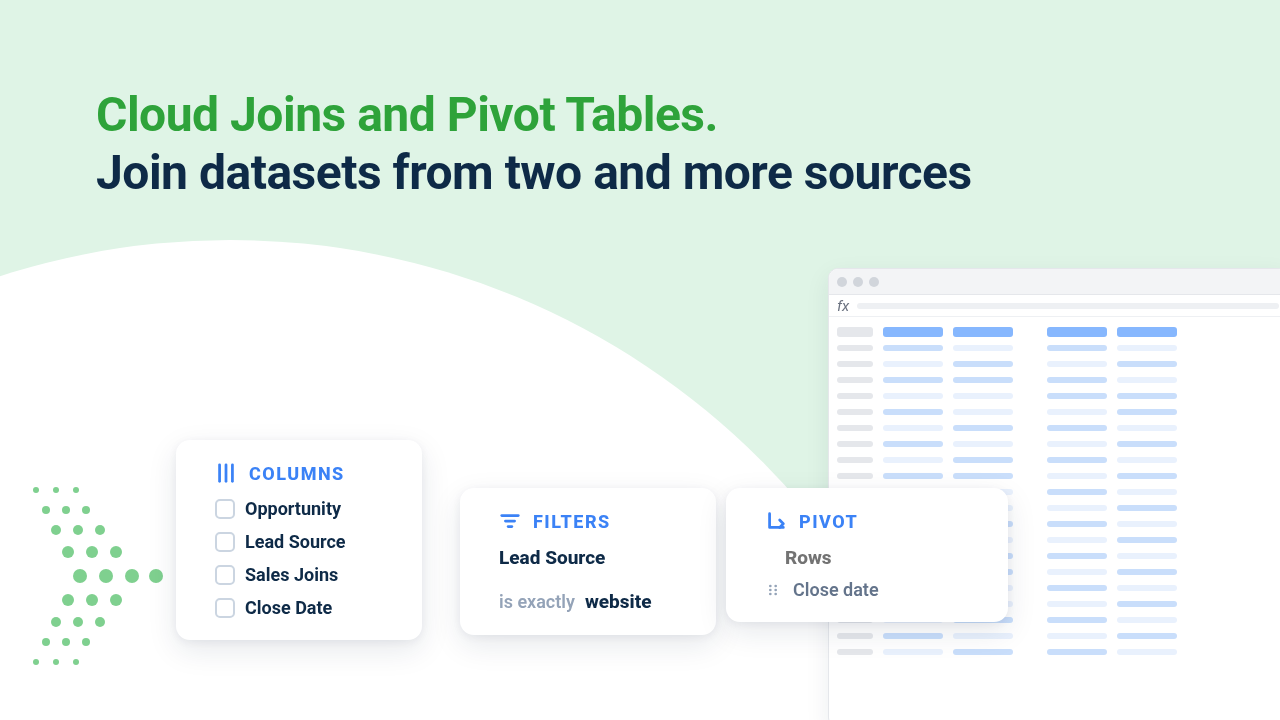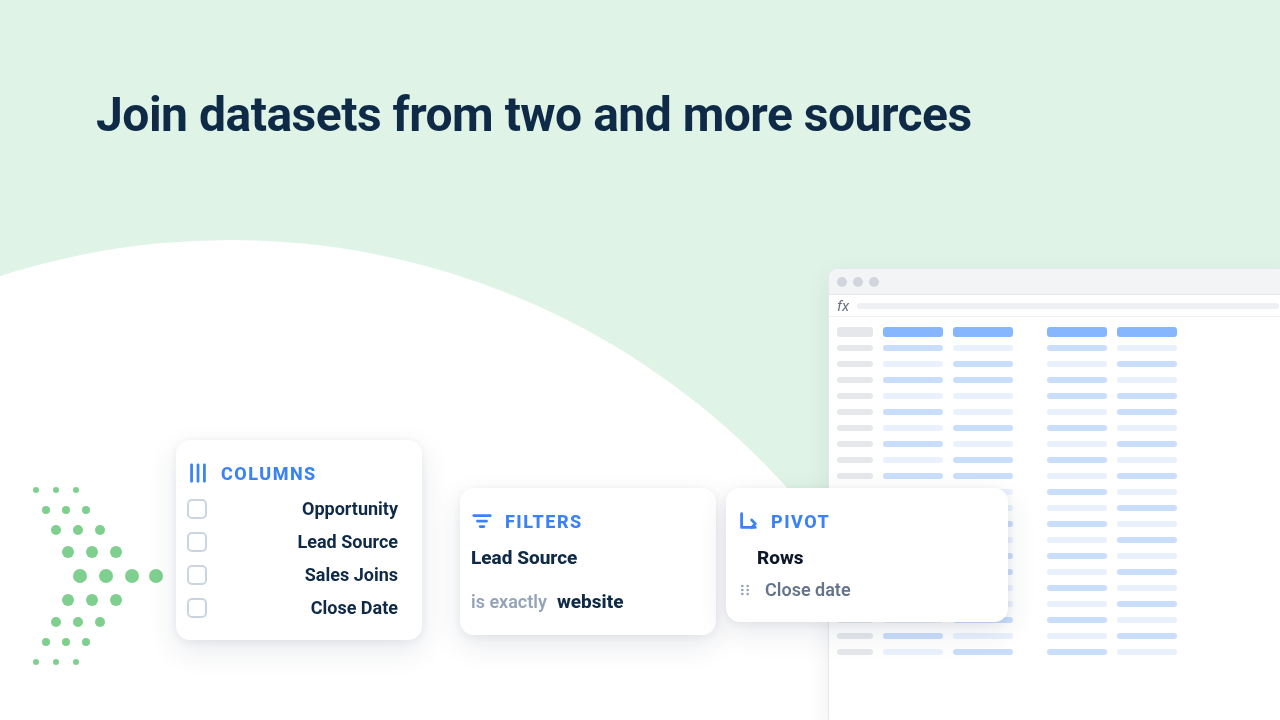--- a/index.html
+++ b/index.html
@@ -36,56 +36,56 @@
 
   
   .dots { position: absolute; left: 16px; top: 480px; }
 
   
   .card {
     position: absolute;
     background: #ffffff;
     border-radius: 14px;
     box-shadow: 0 10px 30px rgba(16, 42, 67, 0.10), 0 2px 8px rgba(16,42,67,0.06);
-    padding: 22px 24px 22px 11px;
+    padding: 22px 24px 22px 39px;
   }
   .card-header {
     display: flex;
     align-items: center;
     gap: 12px;
     margin-bottom: 14px;
   }
   .card-title {
     color: #3b82f6;
     font-weight: 800;
     letter-spacing: 1.5px;
     font-size: 18px;
   }
   .icon { display: inline-flex; }
   .icon svg { display: block; }
 
   
   .columns-card { left: 176px; top: 440px; width: 246px; }
   .col-list { display: flex; flex-direction: column; gap: 12px; margin-top: 6px; }
-  .col-item { display: flex; align-items: center; gap: 32px; justify-content: space-between; }
+  .col-item { display: flex; align-items: center; gap: 10px; }
   .checkbox {
     width: 20px; height: 20px; border: 2px solid #cbd5e1; border-radius: 5px; background: #fff;
   }
   .col-label { color: #0e2a47; font-weight: 700; font-size: 18px; }
 
   
   .filters-card { left: 460px; top: 488px; width: 256px; }
   .filter-field { color: #0e2a47; font-weight: 800; font-size: 19px; margin-top: 6px; }
   .filter-line { display: flex; align-items: baseline; gap: 10px; margin-top: 21px; }
   .filter-op { color: #94a3b8; font-weight: 600; font-size: 18px; }
   .filter-val { color: #0e2a47; font-weight: 800; font-size: 19px; }
 
   
   .pivot-card { left: 726px; top: 488px; width: 282px; }
-  .pivot-section { color: #0f172a; font-weight: 800; font-size: 19px; margin-left: 20px; }
+  .pivot-section { color: #737373; font-weight: 800; font-size: 19px; margin-left: 20px; }
   .pivot-row { display: flex; align-items: center; gap: 12px; margin-top: 10px; }
   .pivot-value { color: #64748b; font-weight: 600; font-size: 18px; }
 
   
   .sheet {
     position: absolute;
     right: -8px;
     top: 268px;
     width: 460px;
     height: 460px;
@@ -123,20 +123,21 @@
   .cell.lo  { background:#e9f1fd; }
   .spacer { width:14px; }
 </style>
 </head>
 <body>
 
 <div class="stage">
   <div class="swoosh"></div>
 
   <div class="headline">
+    <span class="line1">Cloud Joins and Pivot Tables.</span>
     <span class="line2">Join datasets from two and more sources</span>
   </div>
 
   <svg class="dots" width="160" height="200" viewBox="0 0 160 200">
     <g fill="#7fd08f">
       <circle cx="20" cy="10" r="3"></circle>
         <circle cx="40" cy="10" r="3"></circle>
         <circle cx="60" cy="10" r="3"></circle>
       <circle cx="30" cy="30" r="4"></circle>
         <circle cx="50" cy="30" r="4"></circle>

